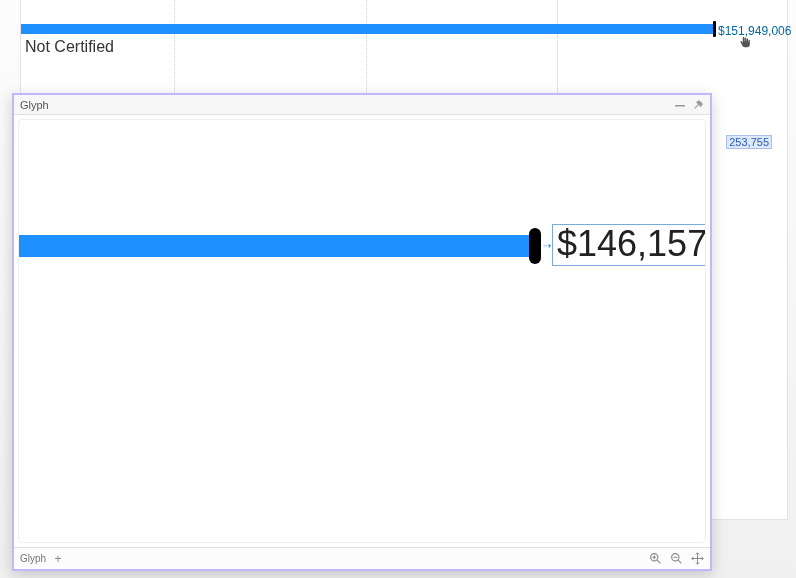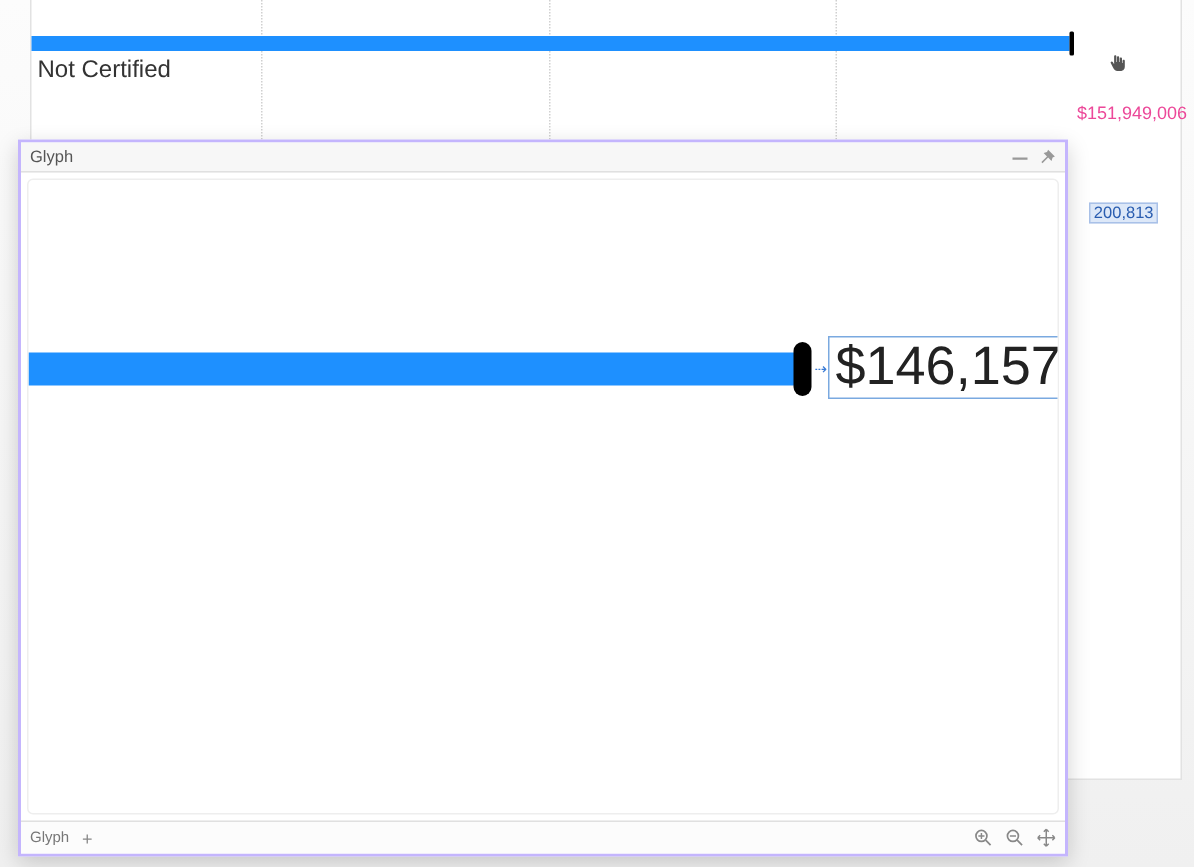--- a/index.html
+++ b/index.html
@@ -37,22 +37,21 @@
       width: 3px;
       height: 16px;
       background: #000;
       border-radius: 1px;
     }
     .bg-bar-value {
       position: absolute;
       top: 24px;
       left: 697px;
       font-size: 12px;
-      color: #ec4899;
-      margin-top: 44px;
+      color: #0369a1;
     }
     .bg-label {
       position: absolute;
       top: 38px;
       left: 4px;
       font-size: 16px;
       color: #333;
     }
     .bg-axis-line {
       position: absolute;
@@ -190,21 +189,21 @@
 <div class="bg-chart">
   <div class="bg-axis-line" style="left:20%"></div>
   <div class="bg-axis-line" style="left:45%"></div>
   <div class="bg-axis-line" style="left:70%"></div>
 
   <div class="bg-bar"></div>
   <div class="bg-bar-cap"></div>
   <span class="bg-bar-value">$151,949,006</span>
   <span class="bg-label">Not Certified</span>
 
-  <span class="bg-hidden-value">200,813</span>
+  <span class="bg-hidden-value">253,755</span>
 
   <span class="cursor-icon">
     <svg viewBox="0 0 16 16" width="12" height="12">
         <path fill="#555" d="M6 1c.6 0 1 .4 1 1v5h.5V3c0-.6.4-1 1-1s1 .4 1 1v4h.5V4c0-.6.4-1 1-1s1 .4 1 1v4h.5V6c0-.6.4-1 1-1s1 .4 1 1v5c0 2-1 4-4 4H8c-2 0-3-1-4-3L2 8c-.3-.6 0-1 .5-1.2.5-.2 1 0 1.3.4L5 9V2c0-.6.4-1 1-1z"></path>
       </svg>
   </span>
 </div>
 
 <div class="panel">
   <div class="panel-header">

